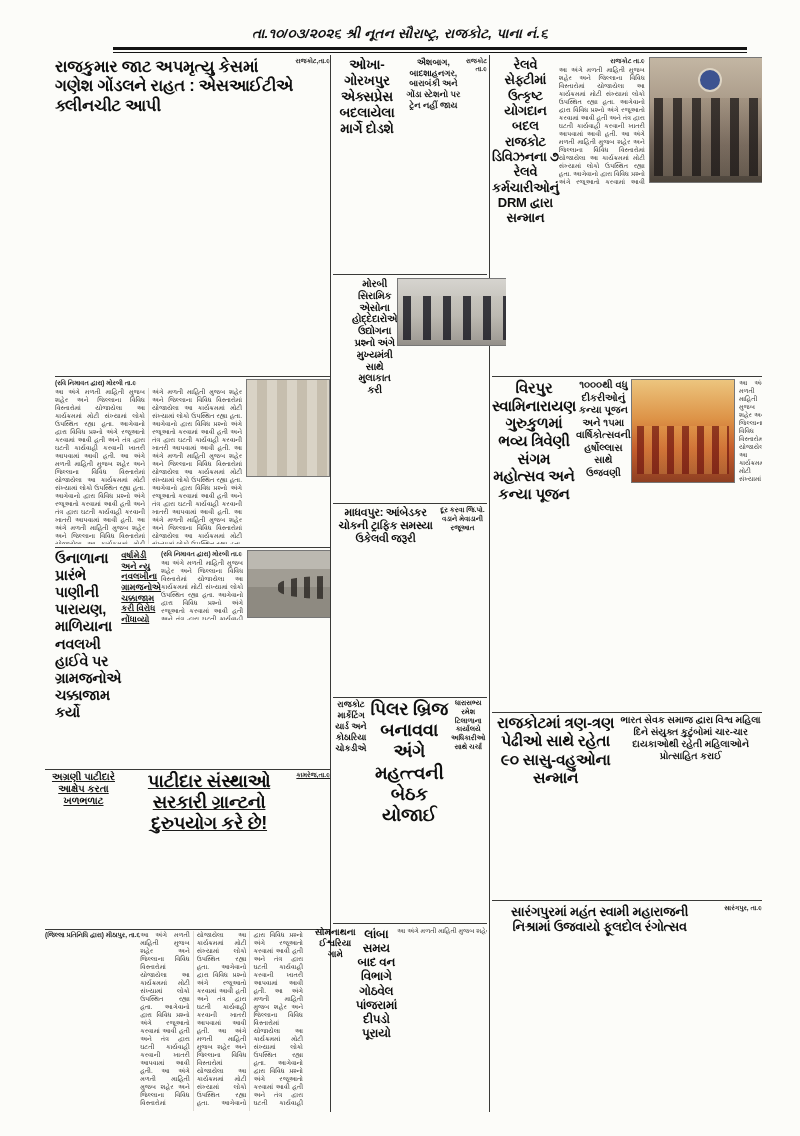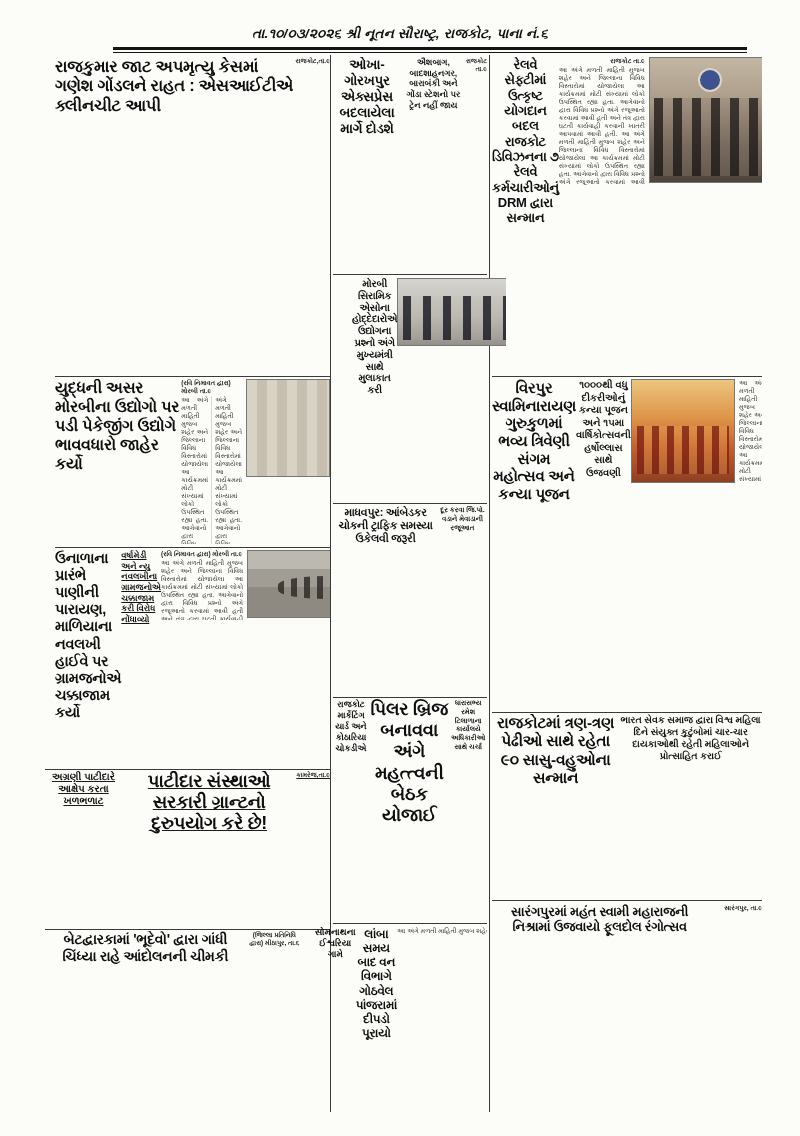--- a/index.html
+++ b/index.html
@@ -86,21 +86,20 @@
         <div class="dateline" style="text-align:right;margin-bottom:1px;">રાજકોટ તા.૯</div>
         <div class="body" style="column-count:1;">આ અંગે મળતી માહિતી મુજબ શહેર અને જિલ્લાના વિવિધ વિસ્તારોમાં યોજાયેલા આ કાર્યક્રમમાં મોટી સંખ્યામાં લોકો ઉપસ્થિત રહ્યા હતા. આગેવાનો દ્વારા વિવિધ પ્રશ્નો અંગે રજૂઆતો કરવામાં આવી હતી અને તંત્ર દ્વારા ઘટતી કાર્યવાહી કરવાની ખાતરી આપવામાં આવી હતી. આ અંગે મળતી માહિતી મુજબ શહેર અને જિલ્લાના વિવિધ વિસ્તારોમાં યોજાયેલા આ કાર્યક્રમમાં મોટી સંખ્યામાં લોકો ઉપસ્થિત રહ્યા હતા. આગેવાનો દ્વારા વિવિધ પ્રશ્નો અંગે રજૂઆતો કરવામાં આવી હતી અને તંત્ર દ્વારા ઘટતી કાર્યવાહી કરવાની ખાતરી આપવામાં આવી હતી. આ અંગે મળતી માહિતી મુજબ શહેર અને જિલ્લાના વિવિધ વિસ્તારોમાં યોજાયેલા આ કાર્યક્રમમાં મોટી સંખ્યામાં લોકો ઉપસ્થિત રહ્યા હતા. આગેવાનો દ્વારા વિવિધ પ્રશ્નો અંગે રજૂઆતો કરવામાં આવી હતી અને તંત્ર દ્વારા ઘટતી કાર્યવાહી કરવાની ખાતરી આપવામાં આવી હતી. આ અંગે મળતી માહિતી મુજબ શહેર અને જિલ્લાના વિવિધ વિસ્તારોમાં યોજાયેલા આ કાર્યક્રમમાં મોટી સંખ્યામાં લોકો ઉપસ્થિત રહ્યા હતા. આગેવાનો દ્વારા વિવિધ પ્રશ્નો અંગે રજૂઆતો કરવામાં આવી હતી અને તંત્ર દ્વારા ઘટતી કાર્યવાહી કરવાની ખાતરી આપવામાં આવી હતી. આ અંગે મળતી માહિતી મુજબ શહેર અને જિલ્લાના વિવિધ વિસ્તારોમાં યોજાયેલા આ કાર્યક્રમમાં મોટી સંખ્યામાં લોકો ઉપસ્થિત રહ્યા હતા. આગેવાનો દ્વારા વિવિધ પ્રશ્નો અંગે રજૂઆતો કરવામાં આવી હતી અને તંત્ર દ્વારા ઘટતી કાર્યવાહી કરવાની ખાતરી આપવામાં આવી હતી. આ અંગે મળતી માહિતી મુજબ શહેર અને જિલ્લાના વિવિધ વિસ્તારોમાં યોજાયેલા આ કાર્યક્રમમાં મોટી સંખ્યામાં લોકો ઉપસ્થિત રહ્યા હતા. આગેવાનો દ્વારા વિવિધ પ્રશ્નો અંગે રજૂઆતો કરવામાં આવી હતી અને તંત્ર દ્વારા ઘટતી કાર્યવાહી કરવાની ખાતરી આપવામાં આવી હતી.</div>
       </div>
       <div class="photo ph-drm" style="width:118px;height:126px;"></div>
       <div class="body" style="width:54px;column-count:1;">આ અંગે મળતી માહિતી મુજબ શહેર અને જિલ્લાના વિવિધ વિસ્તારોમાં યોજાયેલા આ કાર્યક્રમમાં મોટી સંખ્યામાં લોકો ઉપસ્થિત રહ્યા હતા. આગેવાનો દ્વારા વિવિધ પ્રશ્નો અંગે રજૂઆતો કરવામાં આવી હતી અને તંત્ર દ્વારા ઘટતી કાર્યવાહી કરવાની ખાતરી આપવામાં આવી હતી. આ અંગે મળતી માહિતી મુજબ શહેર અને જિલ્લાના વિવિધ વિસ્તારોમાં યોજાયેલા આ કાર્યક્રમમાં મોટી સંખ્યામાં લોકો ઉપસ્થિત રહ્યા હતા. આગેવાનો દ્વારા વિવિધ પ્રશ્નો અંગે રજૂઆતો કરવામાં આવી હતી અને તંત્ર દ્વારા ઘટતી કાર્યવાહી કરવાની ખાતરી આપવામાં આવી હતી. આ અંગે મળતી માહિતી મુજબ શહેર અને જિલ્લાના વિવિધ વિસ્તારોમાં યોજાયેલા આ કાર્યક્રમમાં મોટી સંખ્યામાં લોકો ઉપસ્થિત રહ્યા હતા. આગેવાનો દ્વારા વિવિધ પ્રશ્નો અંગે રજૂઆતો કરવામાં આવી હતી અને તંત્ર દ્વારા ઘટતી કાર્યવાહી કરવાની ખાતરી આપવામાં આવી હતી. આ અંગે મળતી માહિતી મુજબ શહેર અને જિલ્લાના વિવિધ વિસ્તારોમાં યોજાયેલા આ કાર્યક્રમમાં મોટી સંખ્યામાં લોકો ઉપસ્થિત રહ્યા હતા. આગેવાનો દ્વારા વિવિધ પ્રશ્નો અંગે રજૂઆતો કરવામાં આવી હતી અને તંત્ર દ્વારા ઘટતી કાર્યવાહી કરવાની ખાતરી આપવામાં આવી હતી. આ અંગે મળતી માહિતી મુજબ શહેર અને જિલ્લાના વિવિધ વિસ્તારોમાં યોજાયેલા આ કાર્યક્રમમાં મોટી સંખ્યામાં લોકો ઉપસ્થિત રહ્યા હતા. આગેવાનો દ્વારા વિવિધ પ્રશ્નો અંગે રજૂઆતો કરવામાં આવી હતી અને તંત્ર દ્વારા ઘટતી કાર્યવાહી કરવાની ખાતરી આપવામાં આવી હતી. આ અંગે મળતી માહિતી મુજબ શહેર અને જિલ્લાના વિવિધ વિસ્તારોમાં યોજાયેલા આ કાર્યક્રમમાં મોટી સંખ્યામાં લોકો ઉપસ્થિત રહ્યા હતા. આગેવાનો દ્વારા વિવિધ પ્રશ્નો અંગે રજૂઆતો કરવામાં આવી હતી અને તંત્ર દ્વારા ઘટતી કાર્યવાહી કરવાની ખાતરી આપવામાં આવી હતી.</div>
     </div>
     <div class="body cols3">આ અંગે મળતી માહિતી મુજબ શહેર અને જિલ્લાના વિવિધ વિસ્તારોમાં યોજાયેલા આ કાર્યક્રમમાં મોટી સંખ્યામાં લોકો ઉપસ્થિત રહ્યા હતા. આગેવાનો દ્વારા વિવિધ પ્રશ્નો અંગે રજૂઆતો કરવામાં આવી હતી અને તંત્ર દ્વારા ઘટતી કાર્યવાહી કરવાની ખાતરી આપવામાં આવી હતી. આ અંગે મળતી માહિતી મુજબ શહેર અને જિલ્લાના વિવિધ વિસ્તારોમાં યોજાયેલા આ કાર્યક્રમમાં મોટી સંખ્યામાં લોકો ઉપસ્થિત રહ્યા હતા. આગેવાનો દ્વારા વિવિધ પ્રશ્નો અંગે રજૂઆતો કરવામાં આવી હતી અને તંત્ર દ્વારા ઘટતી કાર્યવાહી કરવાની ખાતરી આપવામાં આવી હતી. આ અંગે મળતી માહિતી મુજબ શહેર અને જિલ્લાના વિવિધ વિસ્તારોમાં યોજાયેલા આ કાર્યક્રમમાં મોટી સંખ્યામાં લોકો ઉપસ્થિત રહ્યા હતા. આગેવાનો દ્વારા વિવિધ પ્રશ્નો અંગે રજૂઆતો કરવામાં આવી હતી અને તંત્ર દ્વારા ઘટતી કાર્યવાહી કરવાની ખાતરી આપવામાં આવી હતી. આ અંગે મળતી માહિતી મુજબ શહેર અને જિલ્લાના વિવિધ વિસ્તારોમાં યોજાયેલા આ કાર્યક્રમમાં મોટી સંખ્યામાં લોકો ઉપસ્થિત રહ્યા હતા. આગેવાનો દ્વારા વિવિધ પ્રશ્નો અંગે રજૂઆતો કરવામાં આવી હતી અને તંત્ર દ્વારા ઘટતી કાર્યવાહી કરવાની ખાતરી આપવામાં આવી હતી. આ અંગે મળતી માહિતી મુજબ શહેર અને જિલ્લાના વિવિધ વિસ્તારોમાં યોજાયેલા આ કાર્યક્રમમાં મોટી સંખ્યામાં લોકો ઉપસ્થિત રહ્યા હતા. આગેવાનો દ્વારા વિવિધ પ્રશ્નો અંગે રજૂઆતો કરવામાં આવી હતી અને તંત્ર દ્વારા ઘટતી કાર્યવાહી કરવાની ખાતરી આપવામાં આવી હતી. આ અંગે મળતી માહિતી મુજબ શહેર અને જિલ્લાના વિવિધ વિસ્તારોમાં યોજાયેલા આ કાર્યક્રમમાં મોટી સંખ્યામાં લોકો ઉપસ્થિત રહ્યા હતા. આગેવાનો દ્વારા વિવિધ પ્રશ્નો અંગે રજૂઆતો કરવામાં આવી હતી અને તંત્ર દ્વારા ઘટતી કાર્યવાહી કરવાની ખાતરી આપવામાં આવી હતી.</div>
   </section>
 
   <section class="art" style="left:55px;top:379px;width:275px;height:165px;">
-    <h1 class="hl" style="font-size:16px;margin-bottom:3px;">યુદ્ધની અસર મોરબીના ઉદ્યોગો પર પડી પેકેજીંગ ઉદ્યોગે ભાવવધારો જાહેર કર્યો</h1>
     <div class="row" style="flex:1;">
       <div style="flex:1;display:flex;flex-direction:column;">
         <div class="dateline" style="margin-bottom:1px;">(રવિ નિમાવત દ્વારા) મોરબી તા.૯</div>
         <div class="body cols2">આ અંગે મળતી માહિતી મુજબ શહેર અને જિલ્લાના વિવિધ વિસ્તારોમાં યોજાયેલા આ કાર્યક્રમમાં મોટી સંખ્યામાં લોકો ઉપસ્થિત રહ્યા હતા. આગેવાનો દ્વારા વિવિધ પ્રશ્નો અંગે રજૂઆતો કરવામાં આવી હતી અને તંત્ર દ્વારા ઘટતી કાર્યવાહી કરવાની ખાતરી આપવામાં આવી હતી. આ અંગે મળતી માહિતી મુજબ શહેર અને જિલ્લાના વિવિધ વિસ્તારોમાં યોજાયેલા આ કાર્યક્રમમાં મોટી સંખ્યામાં લોકો ઉપસ્થિત રહ્યા હતા. આગેવાનો દ્વારા વિવિધ પ્રશ્નો અંગે રજૂઆતો કરવામાં આવી હતી અને તંત્ર દ્વારા ઘટતી કાર્યવાહી કરવાની ખાતરી આપવામાં આવી હતી. આ અંગે મળતી માહિતી મુજબ શહેર અને જિલ્લાના વિવિધ વિસ્તારોમાં યોજાયેલા આ કાર્યક્રમમાં મોટી સંખ્યામાં લોકો ઉપસ્થિત રહ્યા હતા. આગેવાનો દ્વારા વિવિધ પ્રશ્નો અંગે રજૂઆતો કરવામાં આવી હતી અને તંત્ર દ્વારા ઘટતી કાર્યવાહી કરવાની ખાતરી આપવામાં આવી હતી. આ અંગે મળતી માહિતી મુજબ શહેર અને જિલ્લાના વિવિધ વિસ્તારોમાં યોજાયેલા આ કાર્યક્રમમાં મોટી સંખ્યામાં લોકો ઉપસ્થિત રહ્યા હતા. આગેવાનો દ્વારા વિવિધ પ્રશ્નો અંગે રજૂઆતો કરવામાં આવી હતી અને તંત્ર દ્વારા ઘટતી કાર્યવાહી કરવાની ખાતરી આપવામાં આવી હતી. આ અંગે મળતી માહિતી મુજબ શહેર અને જિલ્લાના વિવિધ વિસ્તારોમાં યોજાયેલા આ કાર્યક્રમમાં મોટી સંખ્યામાં લોકો ઉપસ્થિત રહ્યા હતા. આગેવાનો દ્વારા વિવિધ પ્રશ્નો અંગે રજૂઆતો કરવામાં આવી હતી અને તંત્ર દ્વારા ઘટતી કાર્યવાહી કરવાની ખાતરી આપવામાં આવી હતી. આ અંગે મળતી માહિતી મુજબ શહેર અને જિલ્લાના વિવિધ વિસ્તારોમાં યોજાયેલા આ કાર્યક્રમમાં મોટી સંખ્યામાં લોકો ઉપસ્થિત રહ્યા હતા. આગેવાનો દ્વારા વિવિધ પ્રશ્નો અંગે રજૂઆતો કરવામાં આવી હતી અને તંત્ર દ્વારા ઘટતી કાર્યવાહી કરવાની ખાતરી આપવામાં આવી હતી.</div>
       </div>
       <div class="photo ph-pack" style="width:84px;height:98px;"></div>
     </div>
   </section>
 
   <section class="art" style="left:492px;top:379px;width:270px;height:331px;">
@@ -147,21 +146,20 @@
     <div class="body cols2">આ અંગે મળતી માહિતી મુજબ શહેર અને જિલ્લાના વિવિધ વિસ્તારોમાં યોજાયેલા આ કાર્યક્રમમાં મોટી સંખ્યામાં લોકો ઉપસ્થિત રહ્યા હતા. આગેવાનો દ્વારા વિવિધ પ્રશ્નો અંગે રજૂઆતો કરવામાં આવી હતી અને તંત્ર દ્વારા ઘટતી કાર્યવાહી કરવાની ખાતરી આપવામાં આવી હતી. આ અંગે મળતી માહિતી મુજબ શહેર અને જિલ્લાના વિવિધ વિસ્તારોમાં યોજાયેલા આ કાર્યક્રમમાં મોટી સંખ્યામાં લોકો ઉપસ્થિત રહ્યા હતા. આગેવાનો દ્વારા વિવિધ પ્રશ્નો અંગે રજૂઆતો કરવામાં આવી હતી અને તંત્ર દ્વારા ઘટતી કાર્યવાહી કરવાની ખાતરી આપવામાં આવી હતી. આ અંગે મળતી માહિતી મુજબ શહેર અને જિલ્લાના વિવિધ વિસ્તારોમાં યોજાયેલા આ કાર્યક્રમમાં મોટી સંખ્યામાં લોકો ઉપસ્થિત રહ્યા હતા. આગેવાનો દ્વારા વિવિધ પ્રશ્નો અંગે રજૂઆતો કરવામાં આવી હતી અને તંત્ર દ્વારા ઘટતી કાર્યવાહી કરવાની ખાતરી આપવામાં આવી હતી. આ અંગે મળતી માહિતી મુજબ શહેર અને જિલ્લાના વિવિધ વિસ્તારોમાં યોજાયેલા આ કાર્યક્રમમાં મોટી સંખ્યામાં લોકો ઉપસ્થિત રહ્યા હતા. આગેવાનો દ્વારા વિવિધ પ્રશ્નો અંગે રજૂઆતો કરવામાં આવી હતી અને તંત્ર દ્વારા ઘટતી કાર્યવાહી કરવાની ખાતરી આપવામાં આવી હતી. આ અંગે મળતી માહિતી મુજબ શહેર અને જિલ્લાના વિવિધ વિસ્તારોમાં યોજાયેલા આ કાર્યક્રમમાં મોટી સંખ્યામાં લોકો ઉપસ્થિત રહ્યા હતા. આગેવાનો દ્વારા વિવિધ પ્રશ્નો અંગે રજૂઆતો કરવામાં આવી હતી અને તંત્ર દ્વારા ઘટતી કાર્યવાહી કરવાની ખાતરી આપવામાં આવી હતી. આ અંગે મળતી માહિતી મુજબ શહેર અને જિલ્લાના વિવિધ વિસ્તારોમાં યોજાયેલા આ કાર્યક્રમમાં મોટી સંખ્યામાં લોકો ઉપસ્થિત રહ્યા હતા. આગેવાનો દ્વારા વિવિધ પ્રશ્નો અંગે રજૂઆતો કરવામાં આવી હતી અને તંત્ર દ્વારા ઘટતી કાર્યવાહી કરવાની ખાતરી આપવામાં આવી હતી.</div>
   </section>
 
   <section class="art" style="left:492px;top:714px;width:270px;height:184px;">
     <h1 class="hl hl-c" style="font-size:15.5px;margin-bottom:2px;">રાજકોટમાં ત્રણ-ત્રણ પેઢીઓ સાથે રહેતા ૯૦ સાસુ-વહુઓના સન્માન</h1>
     <div class="sub hl-c" style="font-size:9.5px;margin-bottom:3px;">ભારત સેવક સમાજ દ્વારા વિશ્વ મહિલા દિને સંયુક્ત કુટુંબોમાં ચાર-ચાર દાયકાઓથી રહેતી મહિલાઓને પ્રોત્સાહિત કરાઈ</div>
     <div class="body cols3">આ અંગે મળતી માહિતી મુજબ શહેર અને જિલ્લાના વિવિધ વિસ્તારોમાં યોજાયેલા આ કાર્યક્રમમાં મોટી સંખ્યામાં લોકો ઉપસ્થિત રહ્યા હતા. આગેવાનો દ્વારા વિવિધ પ્રશ્નો અંગે રજૂઆતો કરવામાં આવી હતી અને તંત્ર દ્વારા ઘટતી કાર્યવાહી કરવાની ખાતરી આપવામાં આવી હતી. આ અંગે મળતી માહિતી મુજબ શહેર અને જિલ્લાના વિવિધ વિસ્તારોમાં યોજાયેલા આ કાર્યક્રમમાં મોટી સંખ્યામાં લોકો ઉપસ્થિત રહ્યા હતા. આગેવાનો દ્વારા વિવિધ પ્રશ્નો અંગે રજૂઆતો કરવામાં આવી હતી અને તંત્ર દ્વારા ઘટતી કાર્યવાહી કરવાની ખાતરી આપવામાં આવી હતી. આ અંગે મળતી માહિતી મુજબ શહેર અને જિલ્લાના વિવિધ વિસ્તારોમાં યોજાયેલા આ કાર્યક્રમમાં મોટી સંખ્યામાં લોકો ઉપસ્થિત રહ્યા હતા. આગેવાનો દ્વારા વિવિધ પ્રશ્નો અંગે રજૂઆતો કરવામાં આવી હતી અને તંત્ર દ્વારા ઘટતી કાર્યવાહી કરવાની ખાતરી આપવામાં આવી હતી. આ અંગે મળતી માહિતી મુજબ શહેર અને જિલ્લાના વિવિધ વિસ્તારોમાં યોજાયેલા આ કાર્યક્રમમાં મોટી સંખ્યામાં લોકો ઉપસ્થિત રહ્યા હતા. આગેવાનો દ્વારા વિવિધ પ્રશ્નો અંગે રજૂઆતો કરવામાં આવી હતી અને તંત્ર દ્વારા ઘટતી કાર્યવાહી કરવાની ખાતરી આપવામાં આવી હતી. આ અંગે મળતી માહિતી મુજબ શહેર અને જિલ્લાના વિવિધ વિસ્તારોમાં યોજાયેલા આ કાર્યક્રમમાં મોટી સંખ્યામાં લોકો ઉપસ્થિત રહ્યા હતા. આગેવાનો દ્વારા વિવિધ પ્રશ્નો અંગે રજૂઆતો કરવામાં આવી હતી અને તંત્ર દ્વારા ઘટતી કાર્યવાહી કરવાની ખાતરી આપવામાં આવી હતી. આ અંગે મળતી માહિતી મુજબ શહેર અને જિલ્લાના વિવિધ વિસ્તારોમાં યોજાયેલા આ કાર્યક્રમમાં મોટી સંખ્યામાં લોકો ઉપસ્થિત રહ્યા હતા. આગેવાનો દ્વારા વિવિધ પ્રશ્નો અંગે રજૂઆતો કરવામાં આવી હતી અને તંત્ર દ્વારા ઘટતી કાર્યવાહી કરવાની ખાતરી આપવામાં આવી હતી.</div>
   </section>
 
   <section class="art" style="left:45px;top:931px;width:258px;height:180px;">
-    <h1 class="hl hl-c" style="font-size:14px;margin-bottom:2px;">બેટદ્વારકામાં 'ભૂદેવો' દ્વારા ગાંધી ચિંધ્યા રાહે આંદોલનની ચીમકી</h1>
     <div class="dateline" style="text-align:center;margin-bottom:2px;">(જિલ્લા પ્રતિનિધિ દ્વારા) મીઠાપુર, તા.૬</div>
     <div class="body cols3">આ અંગે મળતી માહિતી મુજબ શહેર અને જિલ્લાના વિવિધ વિસ્તારોમાં યોજાયેલા આ કાર્યક્રમમાં મોટી સંખ્યામાં લોકો ઉપસ્થિત રહ્યા હતા. આગેવાનો દ્વારા વિવિધ પ્રશ્નો અંગે રજૂઆતો કરવામાં આવી હતી અને તંત્ર દ્વારા ઘટતી કાર્યવાહી કરવાની ખાતરી આપવામાં આવી હતી. આ અંગે મળતી માહિતી મુજબ શહેર અને જિલ્લાના વિવિધ વિસ્તારોમાં યોજાયેલા આ કાર્યક્રમમાં મોટી સંખ્યામાં લોકો ઉપસ્થિત રહ્યા હતા. આગેવાનો દ્વારા વિવિધ પ્રશ્નો અંગે રજૂઆતો કરવામાં આવી હતી અને તંત્ર દ્વારા ઘટતી કાર્યવાહી કરવાની ખાતરી આપવામાં આવી હતી. આ અંગે મળતી માહિતી મુજબ શહેર અને જિલ્લાના વિવિધ વિસ્તારોમાં યોજાયેલા આ કાર્યક્રમમાં મોટી સંખ્યામાં લોકો ઉપસ્થિત રહ્યા હતા. આગેવાનો દ્વારા વિવિધ પ્રશ્નો અંગે રજૂઆતો કરવામાં આવી હતી અને તંત્ર દ્વારા ઘટતી કાર્યવાહી કરવાની ખાતરી આપવામાં આવી હતી. આ અંગે મળતી માહિતી મુજબ શહેર અને જિલ્લાના વિવિધ વિસ્તારોમાં યોજાયેલા આ કાર્યક્રમમાં મોટી સંખ્યામાં લોકો ઉપસ્થિત રહ્યા હતા. આગેવાનો દ્વારા વિવિધ પ્રશ્નો અંગે રજૂઆતો કરવામાં આવી હતી અને તંત્ર દ્વારા ઘટતી કાર્યવાહી કરવાની ખાતરી આપવામાં આવી હતી. આ અંગે મળતી માહિતી મુજબ શહેર અને જિલ્લાના વિવિધ વિસ્તારોમાં યોજાયેલા આ કાર્યક્રમમાં મોટી સંખ્યામાં લોકો ઉપસ્થિત રહ્યા હતા. આગેવાનો દ્વારા વિવિધ પ્રશ્નો અંગે રજૂઆતો કરવામાં આવી હતી અને તંત્ર દ્વારા ઘટતી કાર્યવાહી કરવાની ખાતરી આપવામાં આવી હતી. આ અંગે મળતી માહિતી મુજબ શહેર અને જિલ્લાના વિવિધ વિસ્તારોમાં યોજાયેલા આ કાર્યક્રમમાં મોટી સંખ્યામાં લોકો ઉપસ્થિત રહ્યા હતા. આગેવાનો દ્વારા વિવિધ પ્રશ્નો અંગે રજૂઆતો કરવામાં આવી હતી અને તંત્ર દ્વારા ઘટતી કાર્યવાહી કરવાની ખાતરી આપવામાં આવી હતી.</div>
   </section>
 
   <section class="art" style="left:315px;top:927px;width:172px;height:184px;">
     <div class="kicker" style="font-size:9px;">સોમનાથના ઈશ્વરિયા ગામે</div>
     <h1 class="hl hl-c" style="font-size:12px;margin-bottom:2px;">લાંબા સમય બાદ વન વિભાગે ગોઠવેલ પાંજરામાં દીપડો પૂરાયો</h1>
     <div class="body cols2" style="flex:none;height:42px;margin-bottom:2px;">આ અંગે મળતી માહિતી મુજબ શહેર અને જિલ્લાના વિવિધ વિસ્તારોમાં યોજાયેલા આ કાર્યક્રમમાં મોટી સંખ્યામાં લોકો ઉપસ્થિત રહ્યા હતા. આગેવાનો દ્વારા વિવિધ પ્રશ્નો અંગે રજૂઆતો કરવામાં આવી હતી અને તંત્ર દ્વારા ઘટતી કાર્યવાહી કરવાની ખાતરી આપવામાં આવી હતી. આ અંગે મળતી માહિતી મુજબ શહેર અને જિલ્લાના વિવિધ વિસ્તારોમાં યોજાયેલા આ કાર્યક્રમમાં મોટી સંખ્યામાં લોકો ઉપસ્થિત રહ્યા હતા. આગેવાનો દ્વારા વિવિધ પ્રશ્નો અંગે રજૂઆતો કરવામાં આવી હતી અને તંત્ર દ્વારા ઘટતી કાર્યવાહી કરવાની ખાતરી આપવામાં આવી હતી. આ અંગે મળતી માહિતી મુજબ શહેર અને જિલ્લાના વિવિધ વિસ્તારોમાં યોજાયેલા આ કાર્યક્રમમાં મોટી સંખ્યામાં લોકો ઉપસ્થિત રહ્યા હતા. આગેવાનો દ્વારા વિવિધ પ્રશ્નો અંગે રજૂઆતો કરવામાં આવી હતી અને તંત્ર દ્વારા ઘટતી કાર્યવાહી કરવાની ખાતરી આપવામાં આવી હતી. આ અંગે મળતી માહિતી મુજબ શહેર અને જિલ્લાના વિવિધ વિસ્તારોમાં યોજાયેલા આ કાર્યક્રમમાં મોટી સંખ્યામાં લોકો ઉપસ્થિત રહ્યા હતા. આગેવાનો દ્વારા વિવિધ પ્રશ્નો અંગે રજૂઆતો કરવામાં આવી હતી અને તંત્ર દ્વારા ઘટતી કાર્યવાહી કરવાની ખાતરી આપવામાં આવી હતી. આ અંગે મળતી માહિતી મુજબ શહેર અને જિલ્લાના વિવિધ વિસ્તારોમાં યોજાયેલા આ કાર્યક્રમમાં મોટી સંખ્યામાં લોકો ઉપસ્થિત રહ્યા હતા. આગેવાનો દ્વારા વિવિધ પ્રશ્નો અંગે રજૂઆતો કરવામાં આવી હતી અને તંત્ર દ્વારા ઘટતી કાર્યવાહી કરવાની ખાતરી આપવામાં આવી હતી. આ અંગે મળતી માહિતી મુજબ શહેર અને જિલ્લાના વિવિધ વિસ્તારોમાં યોજાયેલા આ કાર્યક્રમમાં મોટી સંખ્યામાં લોકો ઉપસ્થિત રહ્યા હતા. આગેવાનો દ્વારા વિવિધ પ્રશ્નો અંગે રજૂઆતો કરવામાં આવી હતી અને તંત્ર દ્વારા ઘટતી કાર્યવાહી કરવાની ખાતરી આપવામાં આવી હતી.</div>
     <div class="row" style="flex:1;">
       <div class="photo ph-building" style="width:88px;height:74px;"></div>

